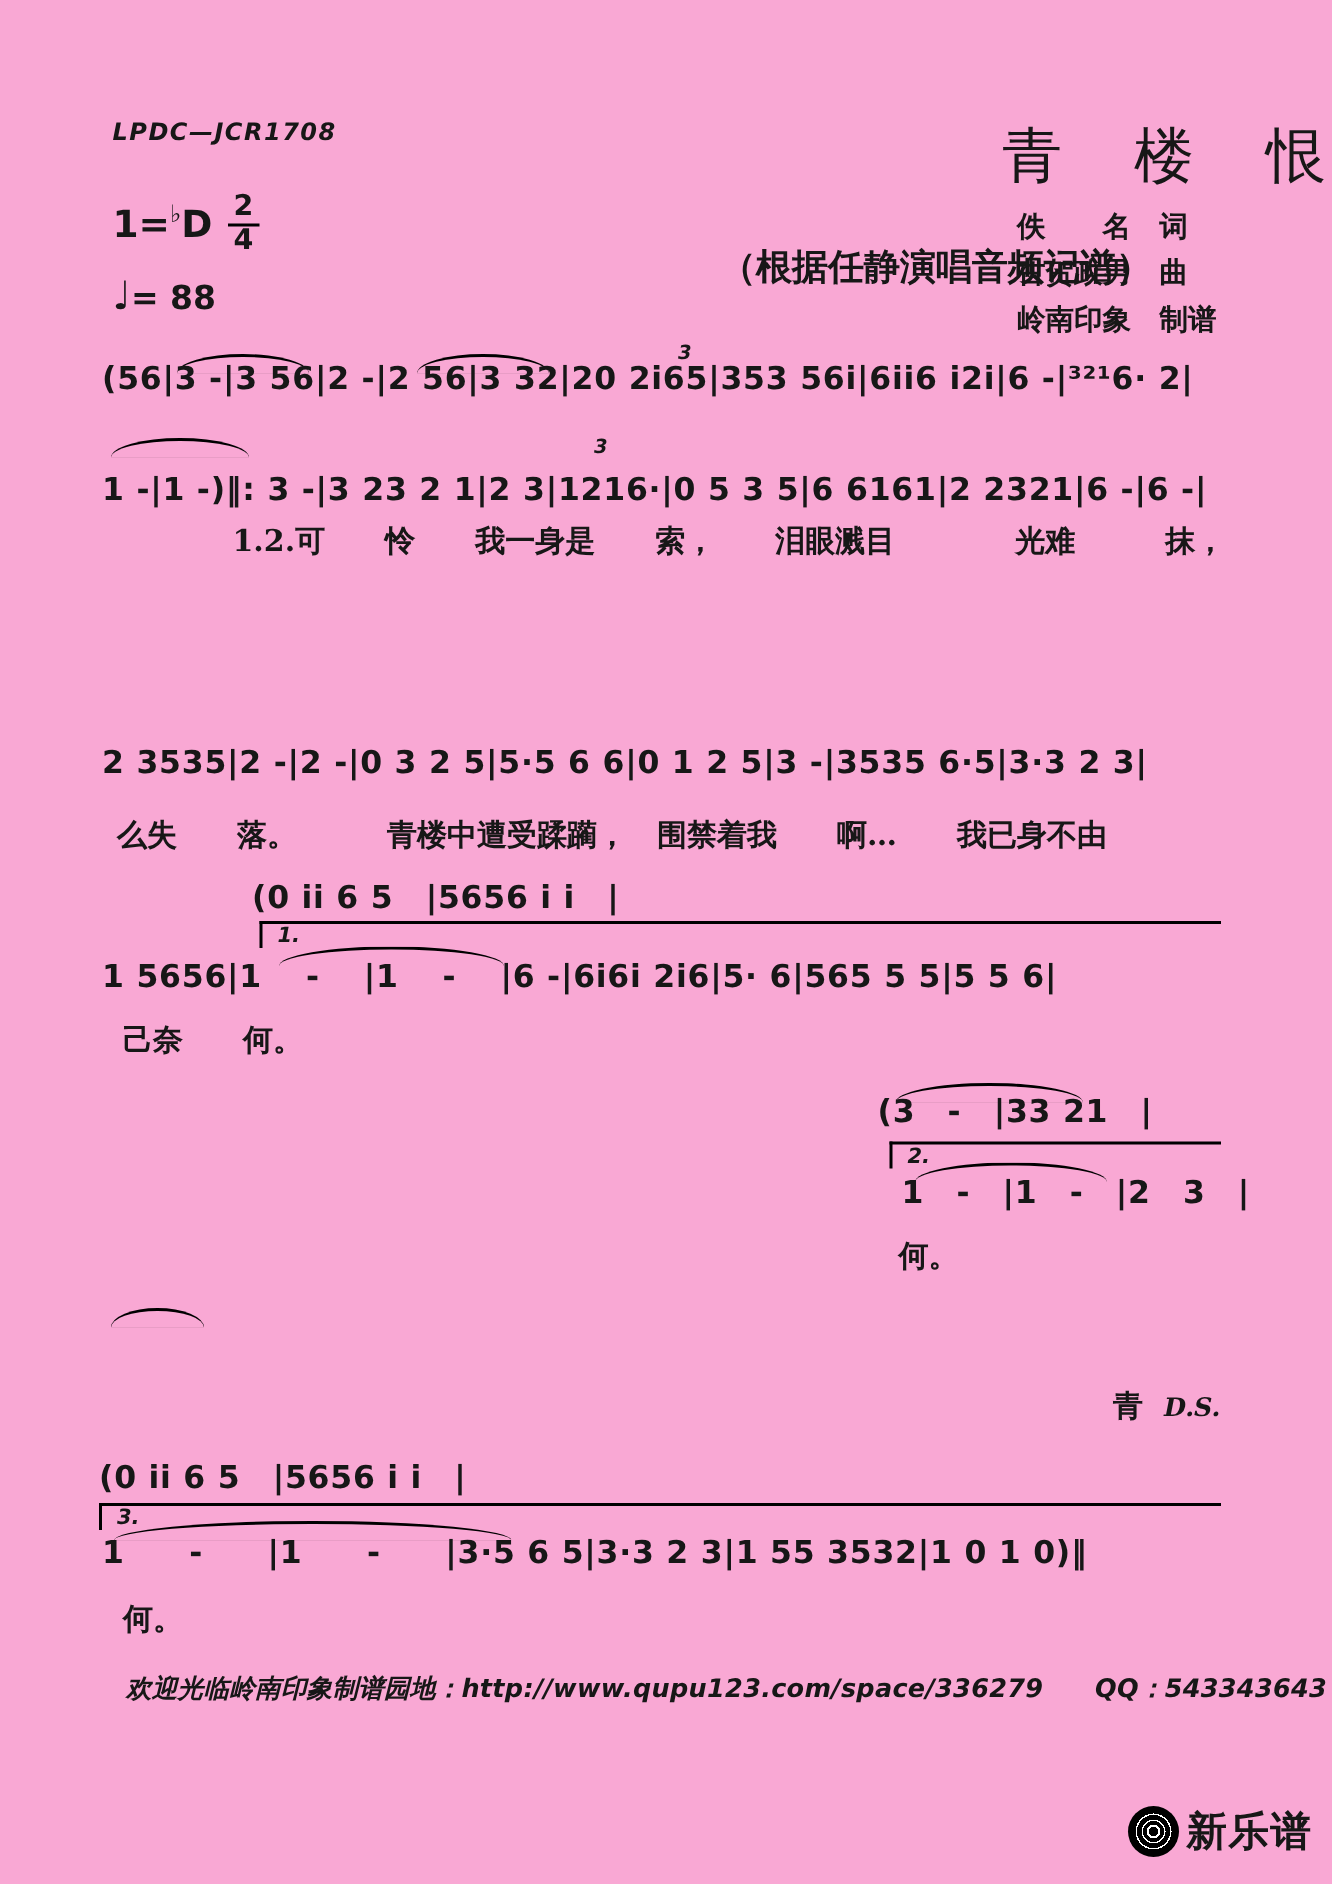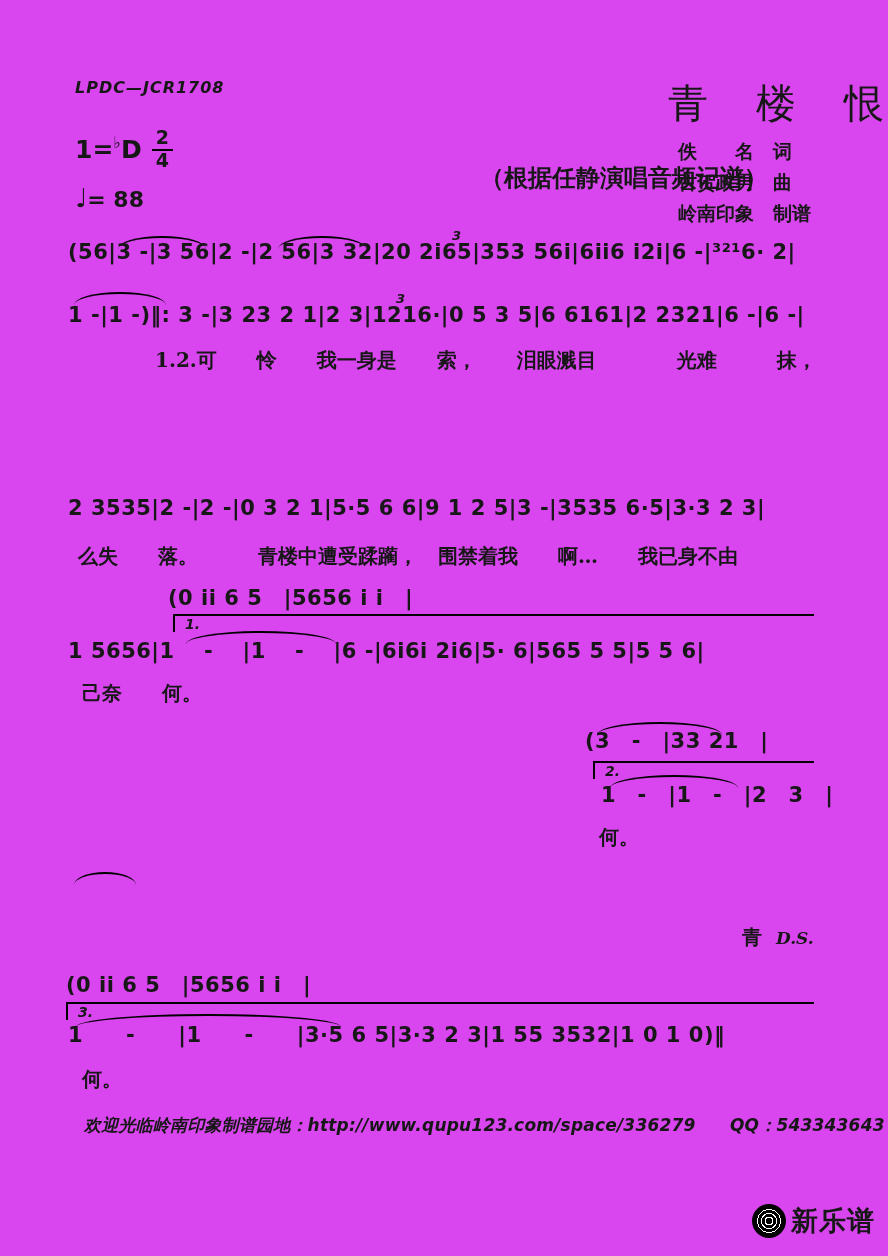--- a/index.html
+++ b/index.html
@@ -1,16 +1,16 @@
 <!DOCTYPE html>
 <html><head>
 <meta charset="utf-8">
 <style>
   html,body{margin:0;padding:0;background:#e8e8e8}
-  .sheet{position:relative;width:888px;height:1256px;background:#d946ef;
+  .sheet{position:relative;width:888px;height:1256px;background:#f9a8d4;
          font-family:"DejaVu Sans",sans-serif;color:#171717;overflow:hidden}
   .abs{position:absolute;white-space:nowrap}
   .catalog{font-style:italic;font-weight:bold;font-size:16px;letter-spacing:1px}
   .title{left:0;right:0;text-align:right;font-family:"DejaVu Serif",serif;
          font-weight:normal;font-size:40px;letter-spacing:4px}
   .subtitle{left:0;right:120px;text-align:right;font-family:"DejaVu Serif",serif;
             font-weight:600;font-size:24px}
   .keysig{font-weight:bold;font-size:25px;display:flex;align-items:center}
   .flat{vertical-align:super;font-size:16px;position:relative;top:-7px}
   .timesig{display:inline-flex;flex-direction:column;align-items:center;
@@ -64,25 +64,25 @@
     <div class="credit">岭南印象　制谱</div>
   </div>
 
   <div class="abs arc" style="left:118px;top:236px;width:88px"></div>
   <div class="abs arc" style="left:278px;top:236px;width:88px"></div>
   <div class="abs triplet" style="left:452px;top:228px">3</div>
   <div class="abs music" style="left:68px;top:240px">(56|3 -|3 56|2 -|2 56|3 32|20 2i65|353 56i|6ii6 i2i|6 -|³²¹6· 2|</div>
 
   <div class="abs arc" style="left:74px;top:292px;width:92px"></div>
   <div class="abs triplet" style="left:396px;top:291px">3</div>
-  <div class="abs music" style="left:68px;top:303px">1 -|1 -)‖: 3 -|3 23 2 1|2 3|1216·|0 5 3 5|6 6161|2 2321|6 -|6 -|</div>
+  <div class="abs music" style="left:68px;top:314px">1 -|1 -)‖: 3 -|3 23 2 1|2 3|1216·|0 5 3 5|6 6161|2 2321|6 -|6 -|</div>
   <div class="abs lyric" style="left:155px;top:347px">1.2.可　　怜　　我一身是　　索，　　泪眼溅目　　　　光难　　　抹，</div>
 
 
-  <div class="abs music" style="left:68px;top:496px">2 3535|2 -|2 -|0 3 2 1|5·5 6 6|9 1 2 5|3 -|3535 6·5|3·3 2 3|</div>
+  <div class="abs music" style="left:68px;top:496px">2 3535|2 -|2 -|0 3 2 5|5·5 6 6|0 1 2 5|3 -|3535 6·5|3·3 2 3|</div>
   <div class="abs lyric" style="left:78px;top:543px">么失　　落。　　　青楼中遭受蹂躏，　围禁着我　　啊…　　我已身不由</div>
 
   <div class="abs music" style="left:168px;top:584px">(0 ii 6 5　|5656 i i　|</div>
   <div class="abs volta" style="left:173px;top:614px;width:639px">
     <span class="vlabel">1.</span>
   </div>
   <div class="abs arc" style="left:186px;top:631px;width:150px"></div>
   <div class="abs music" style="left:68px;top:637px">1 5656|1　 -　 |1　 -　 |6 -|6i6i 2i6|5· 6|565 5 5|5 5 6|</div>
   <div class="abs lyric" style="left:82px;top:680px">己奈　　何。</div>
 

